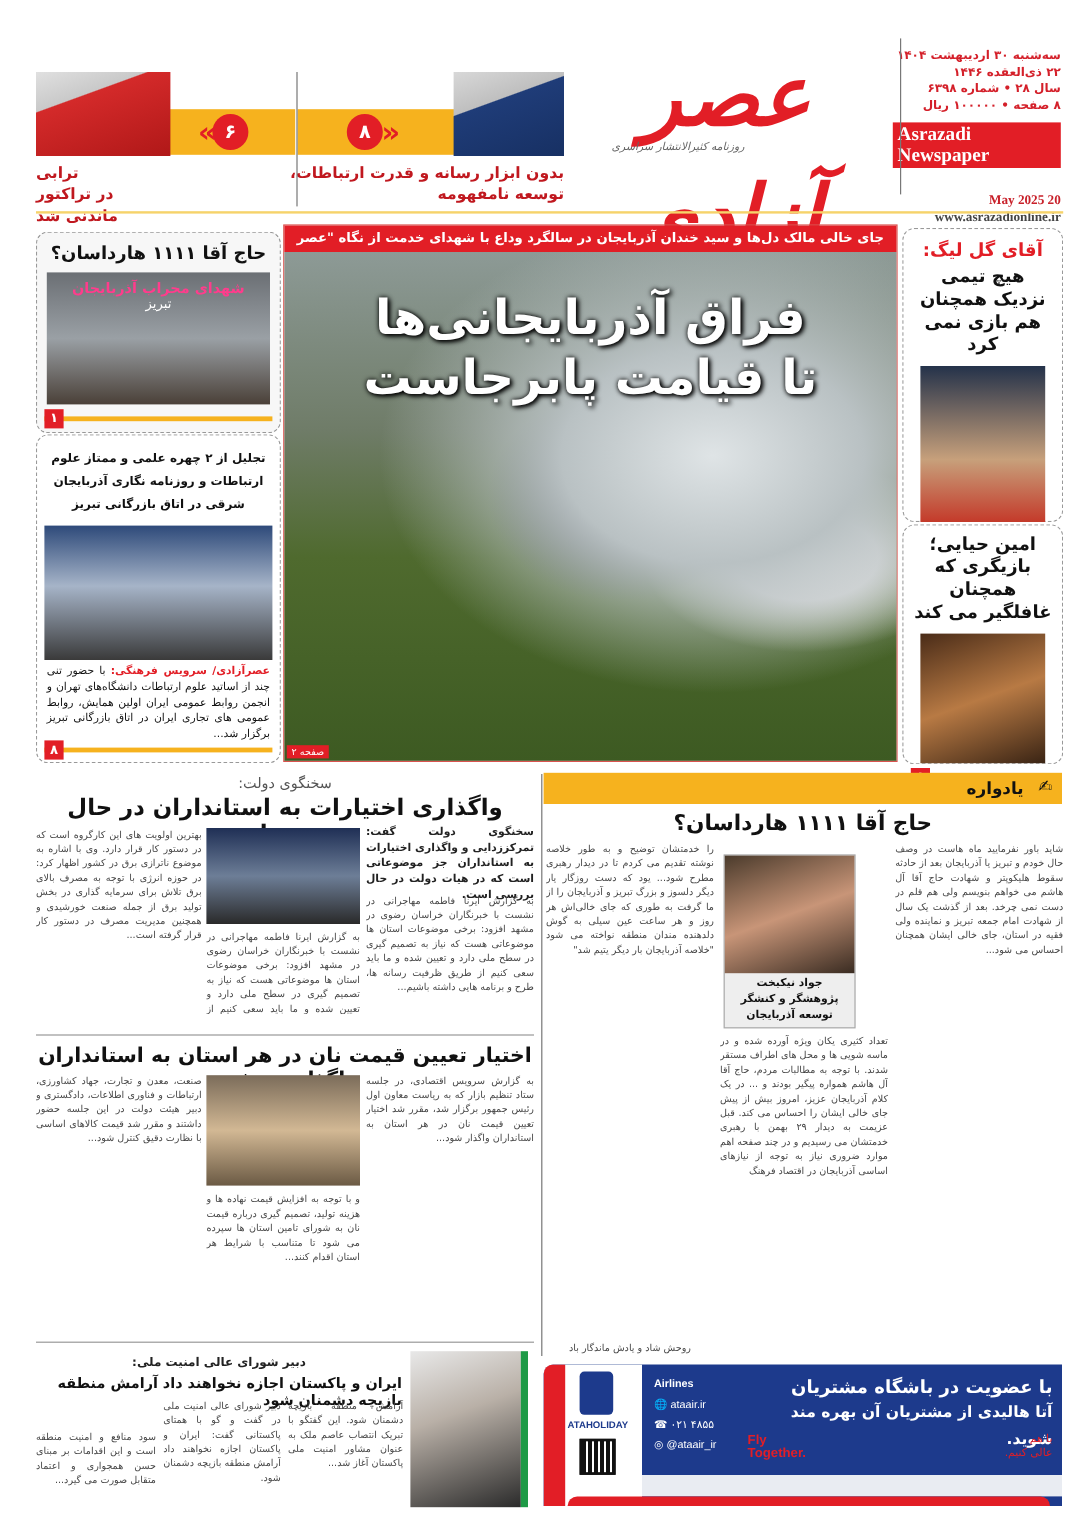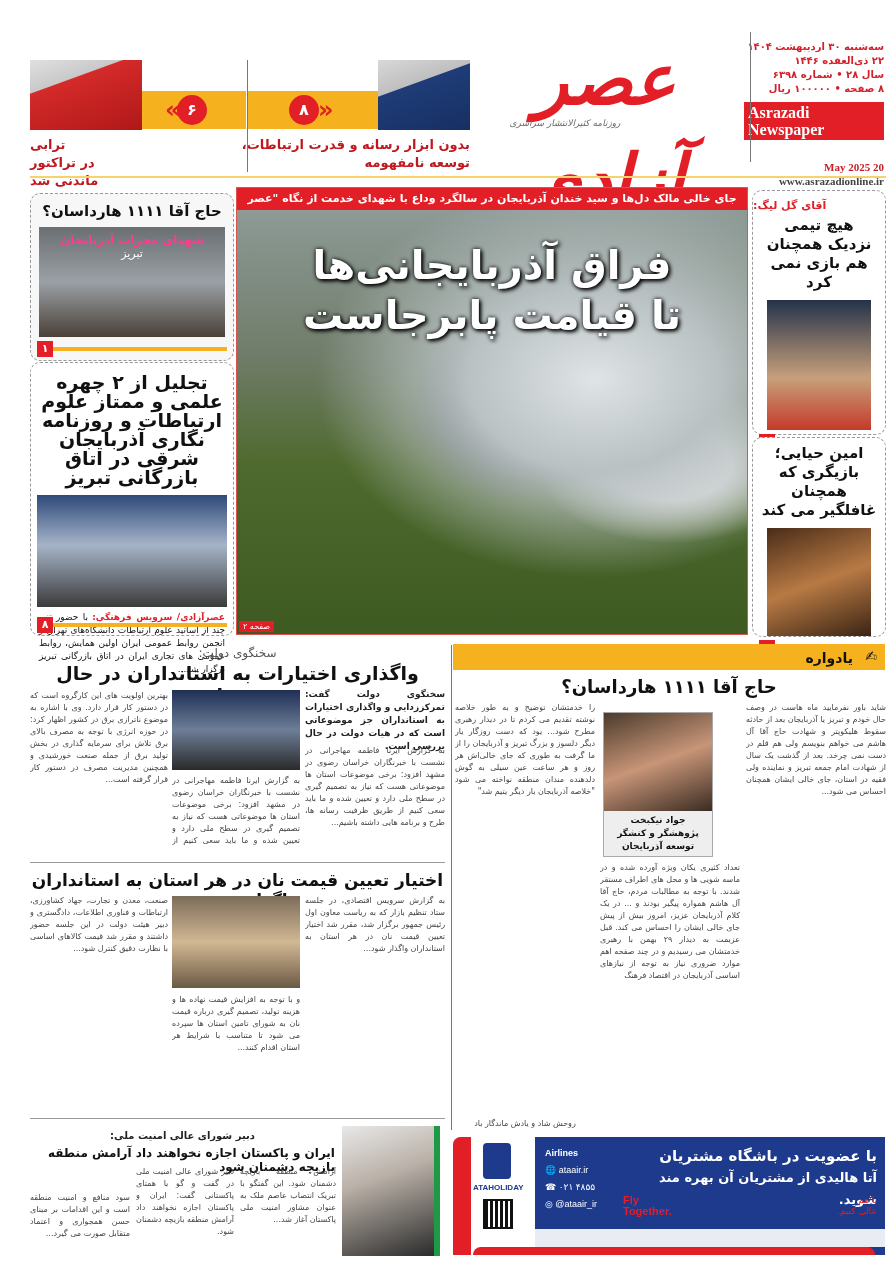--- a/index.html
+++ b/index.html
@@ -29,21 +29,21 @@
 .lead-strap{background:#e21e26;color:#fff;font-size:11px;font-weight:bold;height:22px;line-height:22px;direction:rtl;text-align:center}
 .lead-photo{position:absolute;left:0;top:22px;width:510px;height:424px;background:
  radial-gradient(ellipse at 70% 40%,#dfe4e6 0%,#b9c1c3 25%,transparent 55%),
  radial-gradient(ellipse at 55% 48%,#2b2f33 0%,#3e454a 12%,transparent 28%),
  radial-gradient(ellipse at 85% 60%,#f4f4f4 0%,#e5e5e5 10%,transparent 22%),
  linear-gradient(180deg,#8d9a96 0%,#6f7c68 35%,#4f6a2e 60%,#3d5a22 100%)}
 .lead-title{position:absolute;left:60px;top:30px;width:390px;color:#fff;font-size:40px;font-weight:bold;direction:rtl;text-align:center;line-height:50px;text-shadow:0 0 4px #000,2px 2px 4px #000}
 .page-ref{position:absolute;left:2px;bottom:2px;background:#e21e26;color:#fff;font-size:8px;padding:1px 4px}
 
 .sidebox{border:1px dashed #999;border-radius:10px;background:#fff}
-.side-label{font-size:11px;font-weight:bold;color:#e21e26;direction:rtl;text-align:left}
+.side-label{font-size:15px;font-weight:bold;color:#e21e26;direction:rtl;text-align:center}
 .side-title{font-size:15px;font-weight:bold;color:#111;direction:rtl;text-align:center;line-height:19px}
 .side-sep{height:4px;background:#f6b21e;position:relative}
 .side-num{position:absolute;width:16px;height:16px;background:#e21e26;color:#fff;font-size:11px;font-weight:bold;text-align:center;line-height:16px;top:-6px}
 .caption{font-size:9px;line-height:13px;direction:rtl;text-align:justify}
 
 .headline{font-weight:bold;direction:rtl;text-align:center;color:#111}
 .kicker{font-size:12px;color:#555;direction:rtl;text-align:center}
 .body-text{font-size:8px;line-height:12px;color:#444;direction:rtl;text-align:justify}
 .body-bold{font-size:9px;line-height:13px;font-weight:bold;color:#222;direction:rtl;text-align:justify}
 .hrule{height:1px;background:#999}
@@ -127,21 +127,21 @@
   <div class="side-title" style="margin-top:8px">حاج آقا ۱۱۱۱ هارداسان؟</div>
   <div style="position:relative;margin:6px 8px 0;height:110px;background:linear-gradient(180deg,#6b6f74,#9aa0a5 50%,#4a4038)">
     <div style="color:#ff3c8c;font-weight:bold;font-size:12px;direction:rtl;text-align:center;padding-top:6px">شهدای محراب آذربایجان</div>
     <div style="color:#fff;font-size:11px;direction:rtl;text-align:center">تبریز</div>
   </div>
   <div class="side-sep" style="margin:10px 6px 0">
       <span class="side-num" style="left:0">۱</span>
     </div>
 </div>
 <div class="abs sidebox" style="left:30px;top:362px;width:204px;height:274px">
-  <div class="side-title" style="margin:10px 8px 0;font-size:19px;line-height:19px">تجلیل از ۲ چهره علمی و ممتاز علوم ارتباطات و روزنامه نگاری آذربایجان شرقی در اتاق بازرگانی تبریز</div>
+  <div class="side-title" style="margin:10px 8px 0;font-size:10px;line-height:19px">تجلیل از ۲ چهره علمی و ممتاز علوم ارتباطات و روزنامه نگاری آذربایجان شرقی در اتاق بازرگانی تبریز</div>
   <div style="margin:8px 6px 0;height:112px;background:linear-gradient(180deg,#2e4a7a,#a6b4c8 45%,#3a3a3a)"></div>
   <div class="caption" style="margin:4px 8px 0"><span class="red" style="font-weight:bold">عصرآزادی/ سرویس فرهنگی:</span> <span>با حضور تنی چند از اساتید علوم ارتباطات دانشگاه‌های تهران و انجمن روابط عمومی ایران اولین همایش، روابط عمومی های تجاری ایران در اتاق بازرگانی تبریز برگزار شد...</span></div>
   <div class="side-sep" style="position:absolute;left:6px;right:6px;bottom:8px">
       <span class="side-num" style="left:0">۸</span>
     </div>
 </div>
 
 <div class="abs yad-bar" style="left:453px;top:644px;width:432px">
   <span style="position:absolute;right:8px;top:4px;font-size:14px">✍</span>
   <span style="position:absolute;right:32px;top:6px;font-size:14px;font-weight:bold">یادواره</span>

